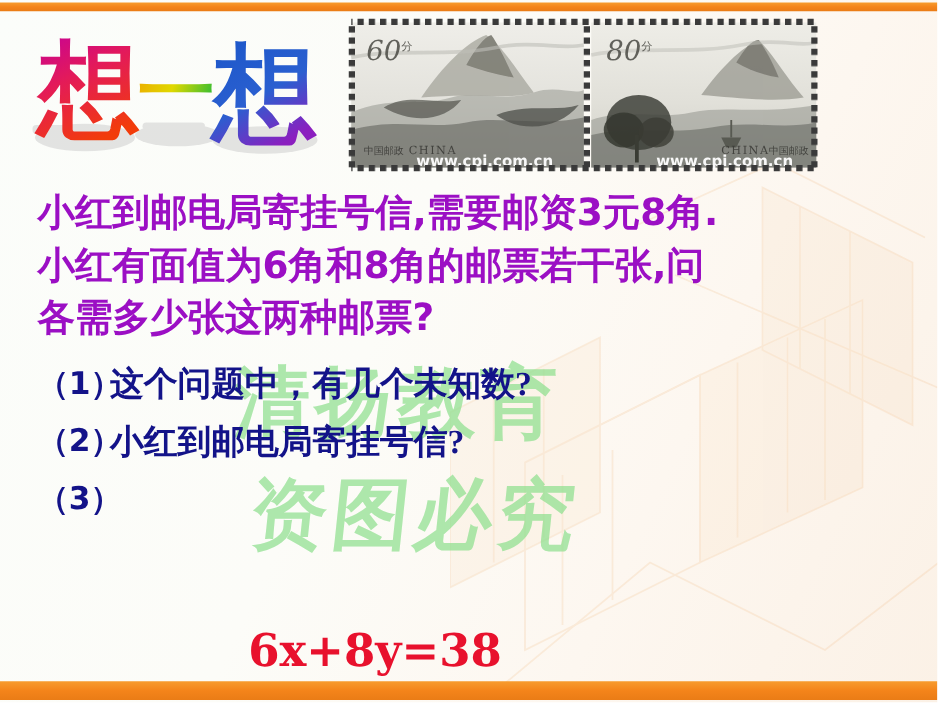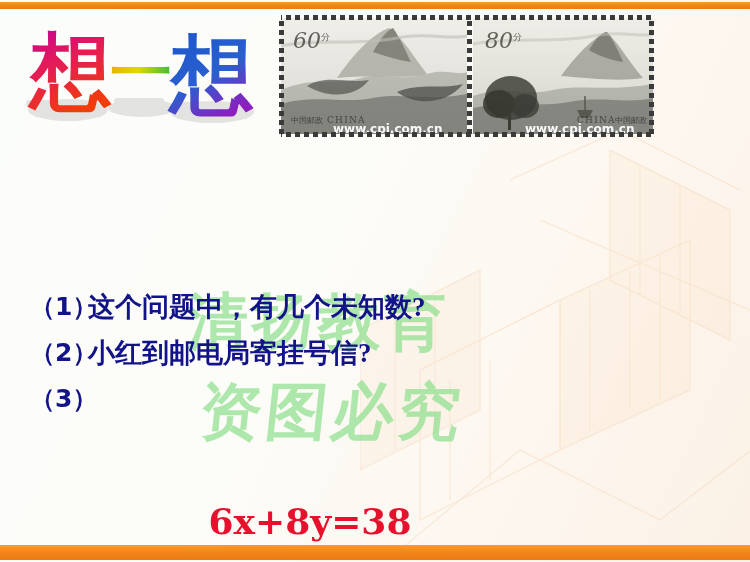--- a/index.html
+++ b/index.html
@@ -141,21 +141,20 @@
   }
 
   
   .equation {
     position: absolute;
     left: 0;
     top: 500px;
     width: 600px;
     text-align: center;
     z-index: 5;
-    padding-left: 10px;
   }
   .equation span {
     color: #e8112d;
     font-size: 36px;
     font-weight: bold;
     font-family: "DejaVu Serif", "Liberation Serif", serif;
     letter-spacing: 0px;
   }
 </style>
 </head>
@@ -292,20 +291,25 @@
         <rect x="372" y="6" width="5" height="116" fill="url(#perfV)"></rect>
       </g>
     </svg>
   </div>
 
   <div class="watermark">
     <div class="wm-line wm-line-1">清扬教育</div>
     <div class="wm-line wm-line-2">资图必究</div>
   </div>
 
+  <div class="prompt">
+    <div class="prompt-line">小红到邮电局寄挂号信,需要邮资3元8角.</div>
+    <div class="prompt-line">小红有面值为6角和8角的邮票若干张,问</div>
+    <div class="prompt-line">各需多少张这两种邮票?</div>
+  </div>
 
   <div class="questions">
 
     <div class="q-row">
       <div class="q-num">（1）</div>
       <div class="q-body">
         <div class="q-text">这个问题中，有几个未知数?</div>
       </div>
     </div>
 

